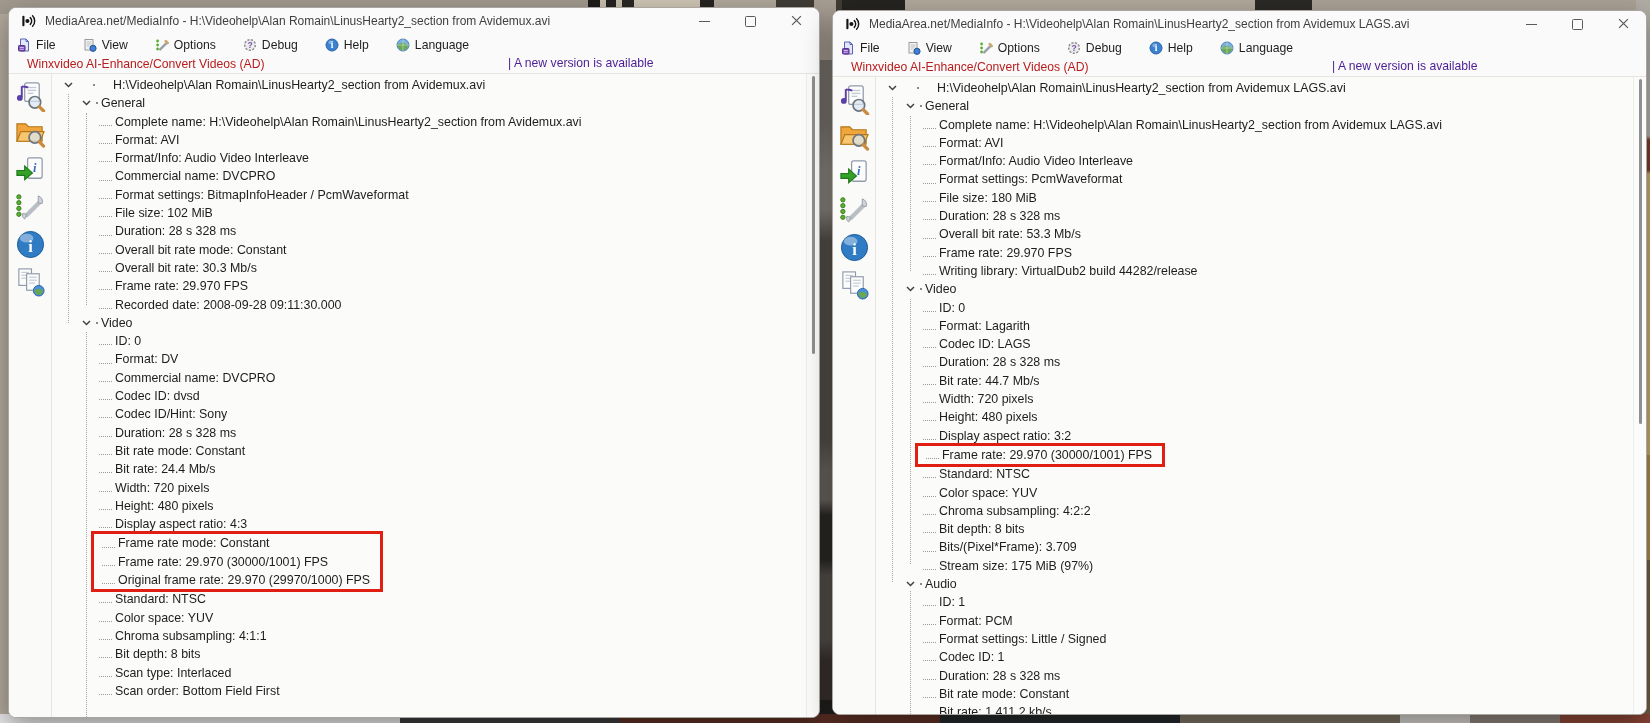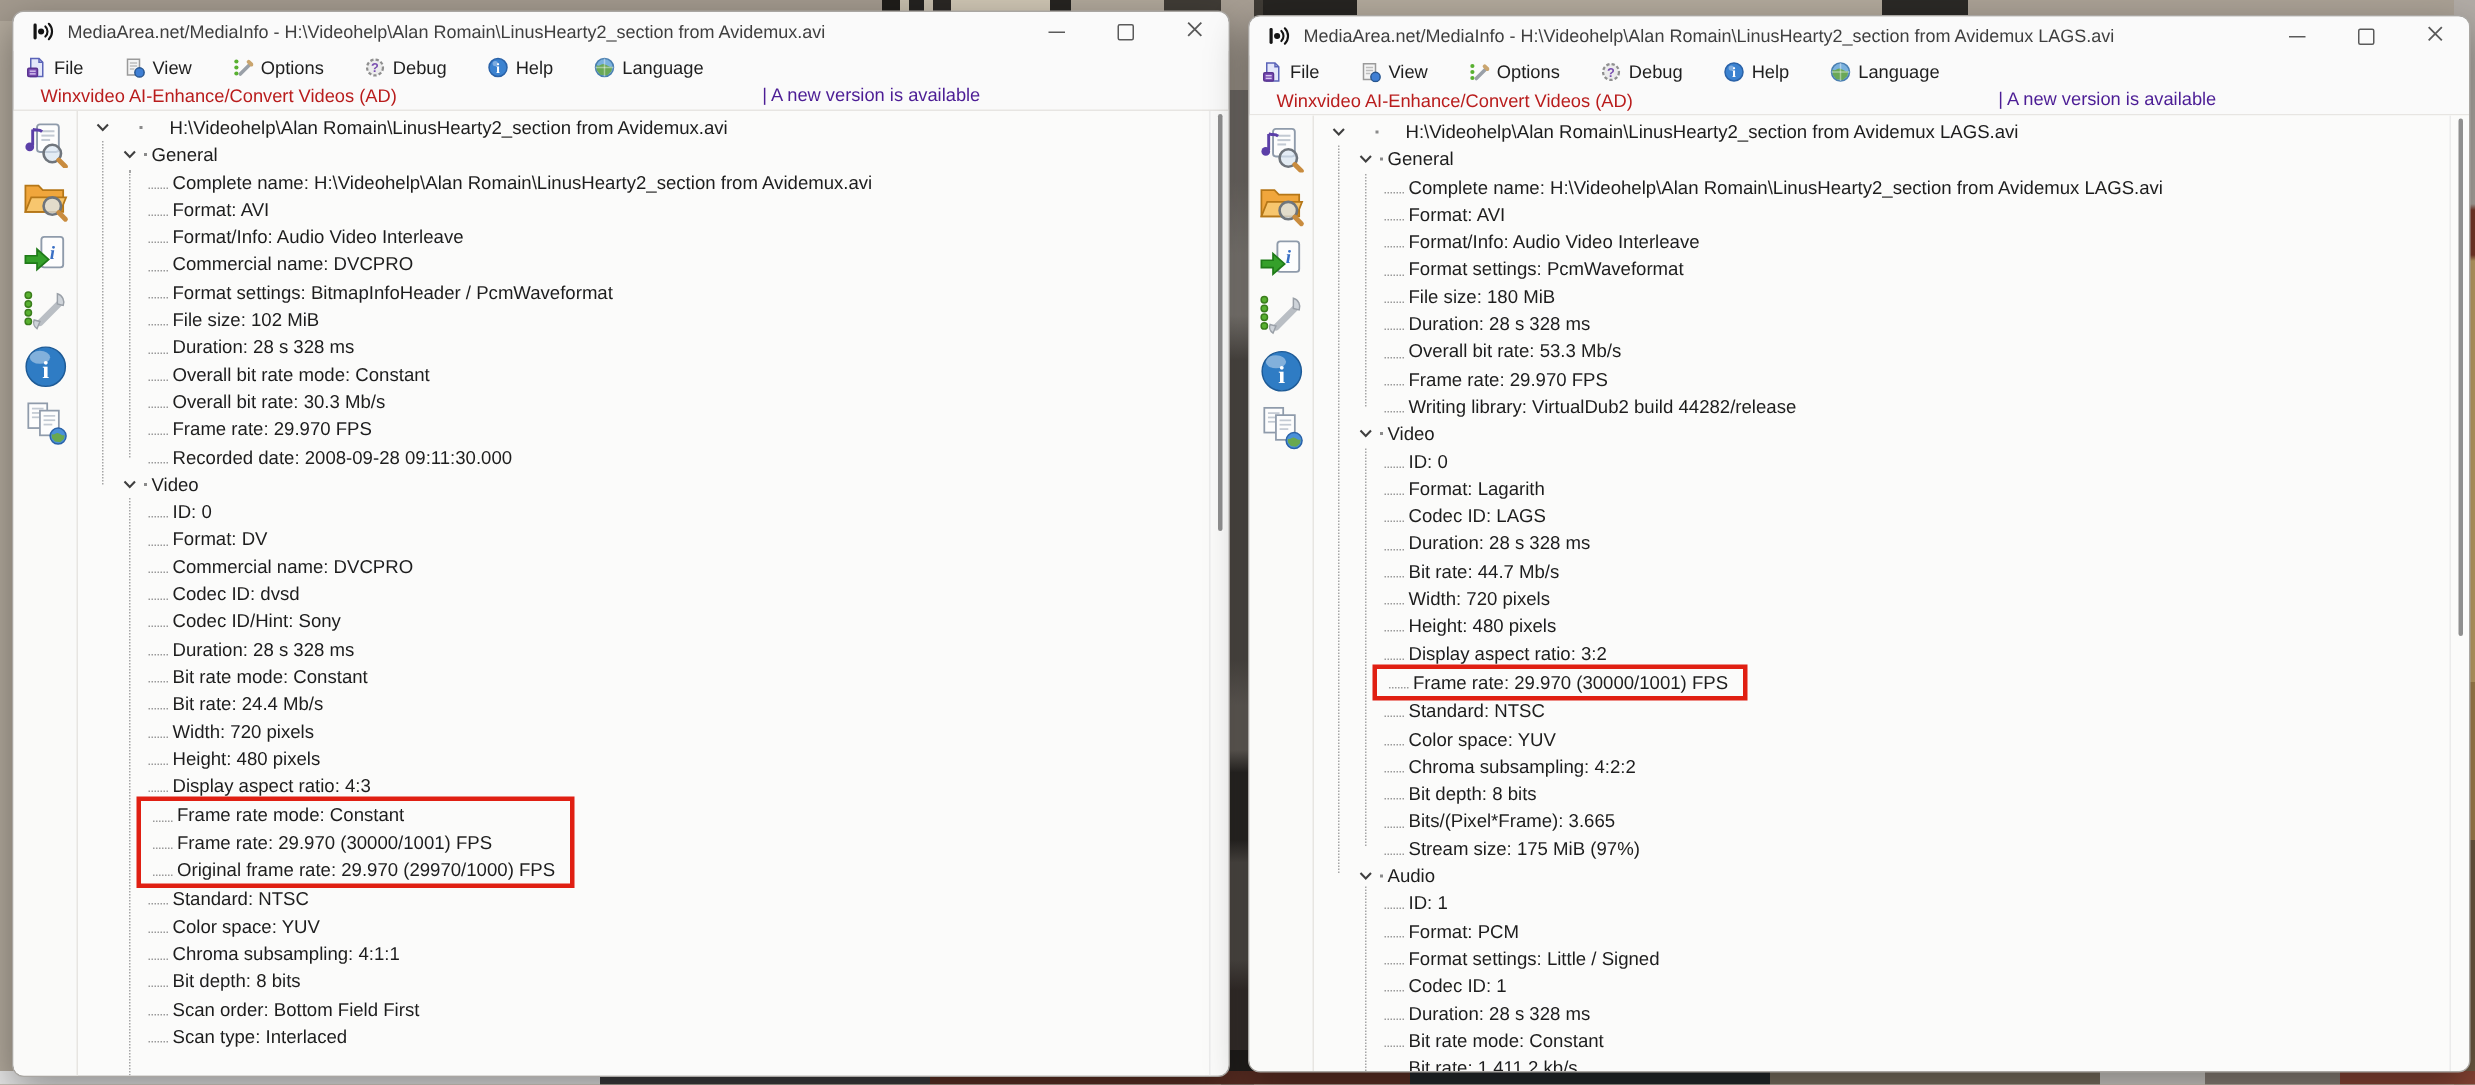--- a/index.html
+++ b/index.html
@@ -375,25 +375,25 @@
         <div class="trow lvl2 leaf">
           <span class="conn"></span>
           <span class="tlabel">Chroma subsampling: 4:1:1</span>
         </div>
         <div class="trow lvl2 leaf">
           <span class="conn"></span>
           <span class="tlabel">Bit depth: 8 bits</span>
         </div>
         <div class="trow lvl2 leaf">
           <span class="conn"></span>
+          <span class="tlabel">Scan type: Interlaced</span>
+        </div>
+        <div class="trow lvl2 leaf">
+          <span class="conn"></span>
           <span class="tlabel">Scan order: Bottom Field First</span>
-        </div>
-        <div class="trow lvl2 leaf">
-          <span class="conn"></span>
-          <span class="tlabel">Scan type: Interlaced</span>
         </div>
         <div class="guide" style="left: 16px; top: 20.3px; height: 228.6px;"></div>
         <div class="guide" style="left: 34px; top: 38.6px; height: 192px;"></div>
         <div class="guide" style="left: 34px; top: 258.2px; height: 393.3px;"></div>
       </div>
     <div class="sb">
       <div class="sb-thumb" id="thumb0" style="top: 2px; height: 278px;"></div>
     </div>
   </div>
 </div>
@@ -668,21 +668,21 @@
         <div class="trow lvl2 leaf">
           <span class="conn"></span>
           <span class="tlabel">Chroma subsampling: 4:2:2</span>
         </div>
         <div class="trow lvl2 leaf">
           <span class="conn"></span>
           <span class="tlabel">Bit depth: 8 bits</span>
         </div>
         <div class="trow lvl2 leaf">
           <span class="conn"></span>
-          <span class="tlabel">Bits/(Pixel*Frame): 3.665</span>
+          <span class="tlabel">Bits/(Pixel*Frame): 3.709</span>
         </div>
         <div class="trow lvl2 leaf">
           <span class="conn"></span>
           <span class="tlabel">Stream size: 175 MiB (97%)</span>
         </div>
         <div class="trow lvl1 branch">
           <span class="chev">
             <svg width="9" height="6" viewBox="0 0 9 6">
               <polyline points="1,1 4.5,4.6 8,1" fill="none" stroke="#3f3f3f" stroke-width="1.4"></polyline>
             </svg>

